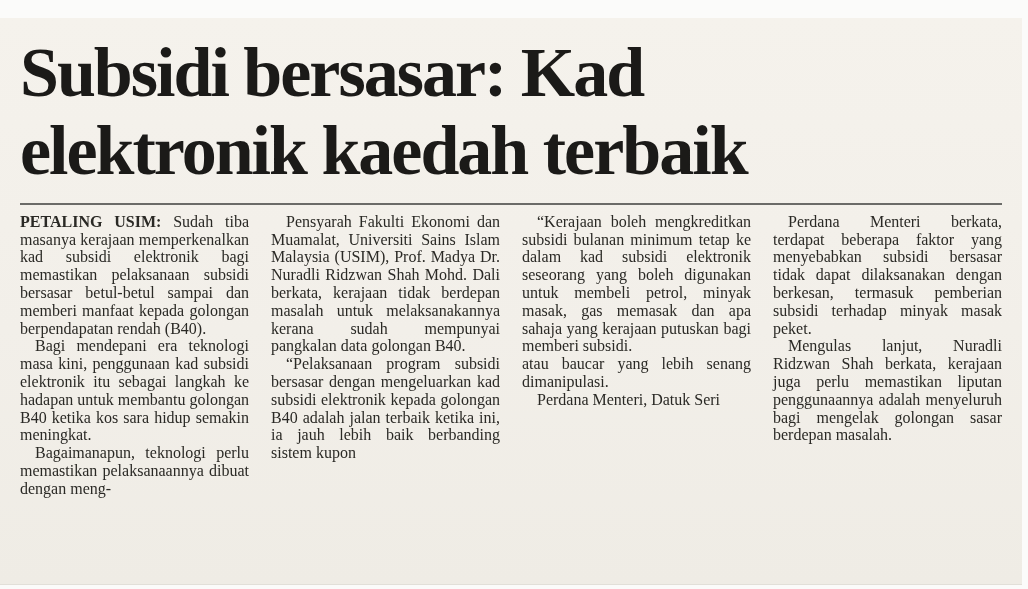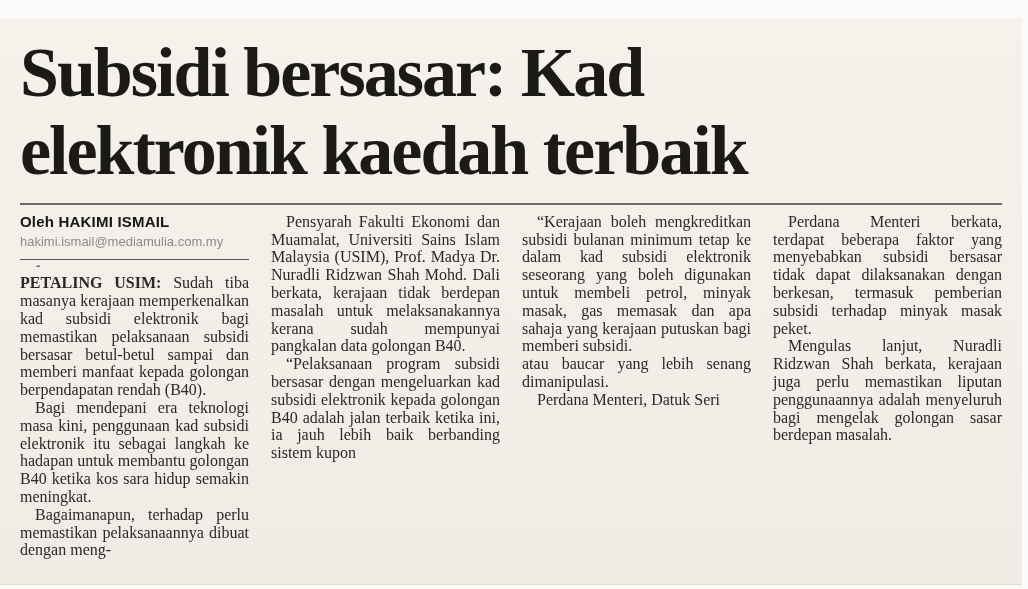--- a/index.html
+++ b/index.html
@@ -89,30 +89,24 @@
 
 <div class="paper">
 
   <h1 class="headline"><span>Subsidi bersasar: Kad</span><br><span>elektronik kaedah terbaik</span></h1>
 
   <div class="headline-rule"></div>
 
   <div class="columns">
 
     <div class="col">
-      <div class="byline">
-        <div class="byline-author">Oleh HAKIMI ISMAIL</div>
-        <div class="byline-email">hakimi.ismail@mediamulia.com.my</div>
-        <div class="byline-rule"></div>
-        <div class="stray-dash">-</div>
-      </div>
       <div class="col-body">
           <p class="para"><span class="seg-b">PETALING USIM: </span><span>Sudah tiba masanya kerajaan memperkenalkan kad subsidi elektronik bagi memastikan pelaksanaan subsidi bersasar betul-betul sampai dan memberi manfaat kepada golongan berpendapatan rendah (B40).</span></p>
           <p class="para indent"><span>Bagi mendepani era teknologi masa kini, penggunaan kad subsidi elektronik itu sebagai langkah ke hadapan untuk membantu golongan B40 ketika kos sara hidup semakin meningkat.</span></p>
-          <p class="para indent"><span>Bagaimanapun, terhadap perlu memastikan pelaksanaannya dibuat dengan meng-</span></p>
+          <p class="para indent"><span>Bagaimanapun, teknologi perlu memastikan pelaksanaannya dibuat dengan meng-</span></p>
         </div>
     </div>
 
     <div class="col">
       <div class="col-body">
           <p class="para indent"><span>Pensyarah Fakulti Ekonomi dan Muamalat, Universiti Sains Islam Malaysia (USIM), Prof. Madya Dr. Nuradli Ridzwan Shah Mohd. Dali berkata, kerajaan tidak berdepan masalah untuk melaksanakannya kerana sudah mempunyai pangkalan data golongan B40.</span></p>
           <p class="para indent"><span>“Pelaksanaan program subsidi bersasar dengan mengeluarkan kad subsidi elektronik kepada golongan B40 adalah jalan terbaik ketika ini, ia jauh lebih baik berbanding sistem kupon</span></p>
         </div>
     </div>
 

